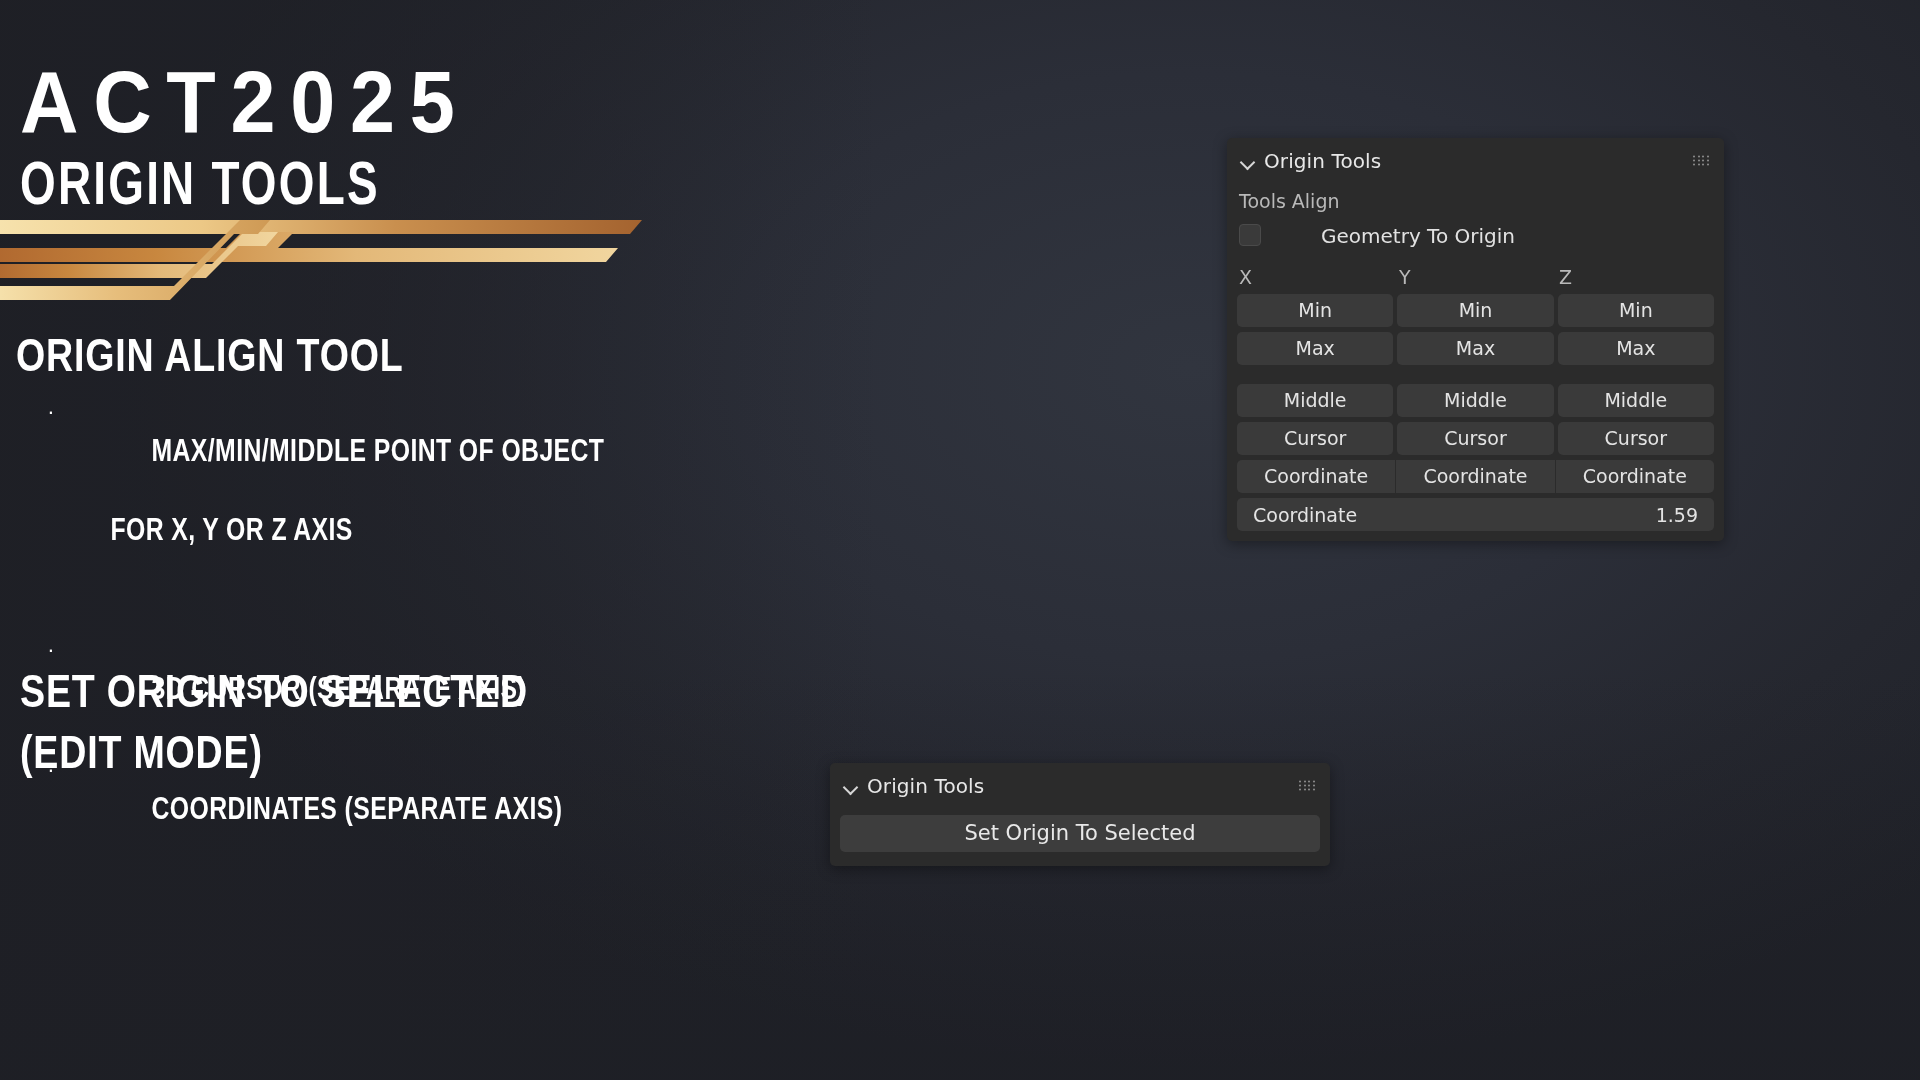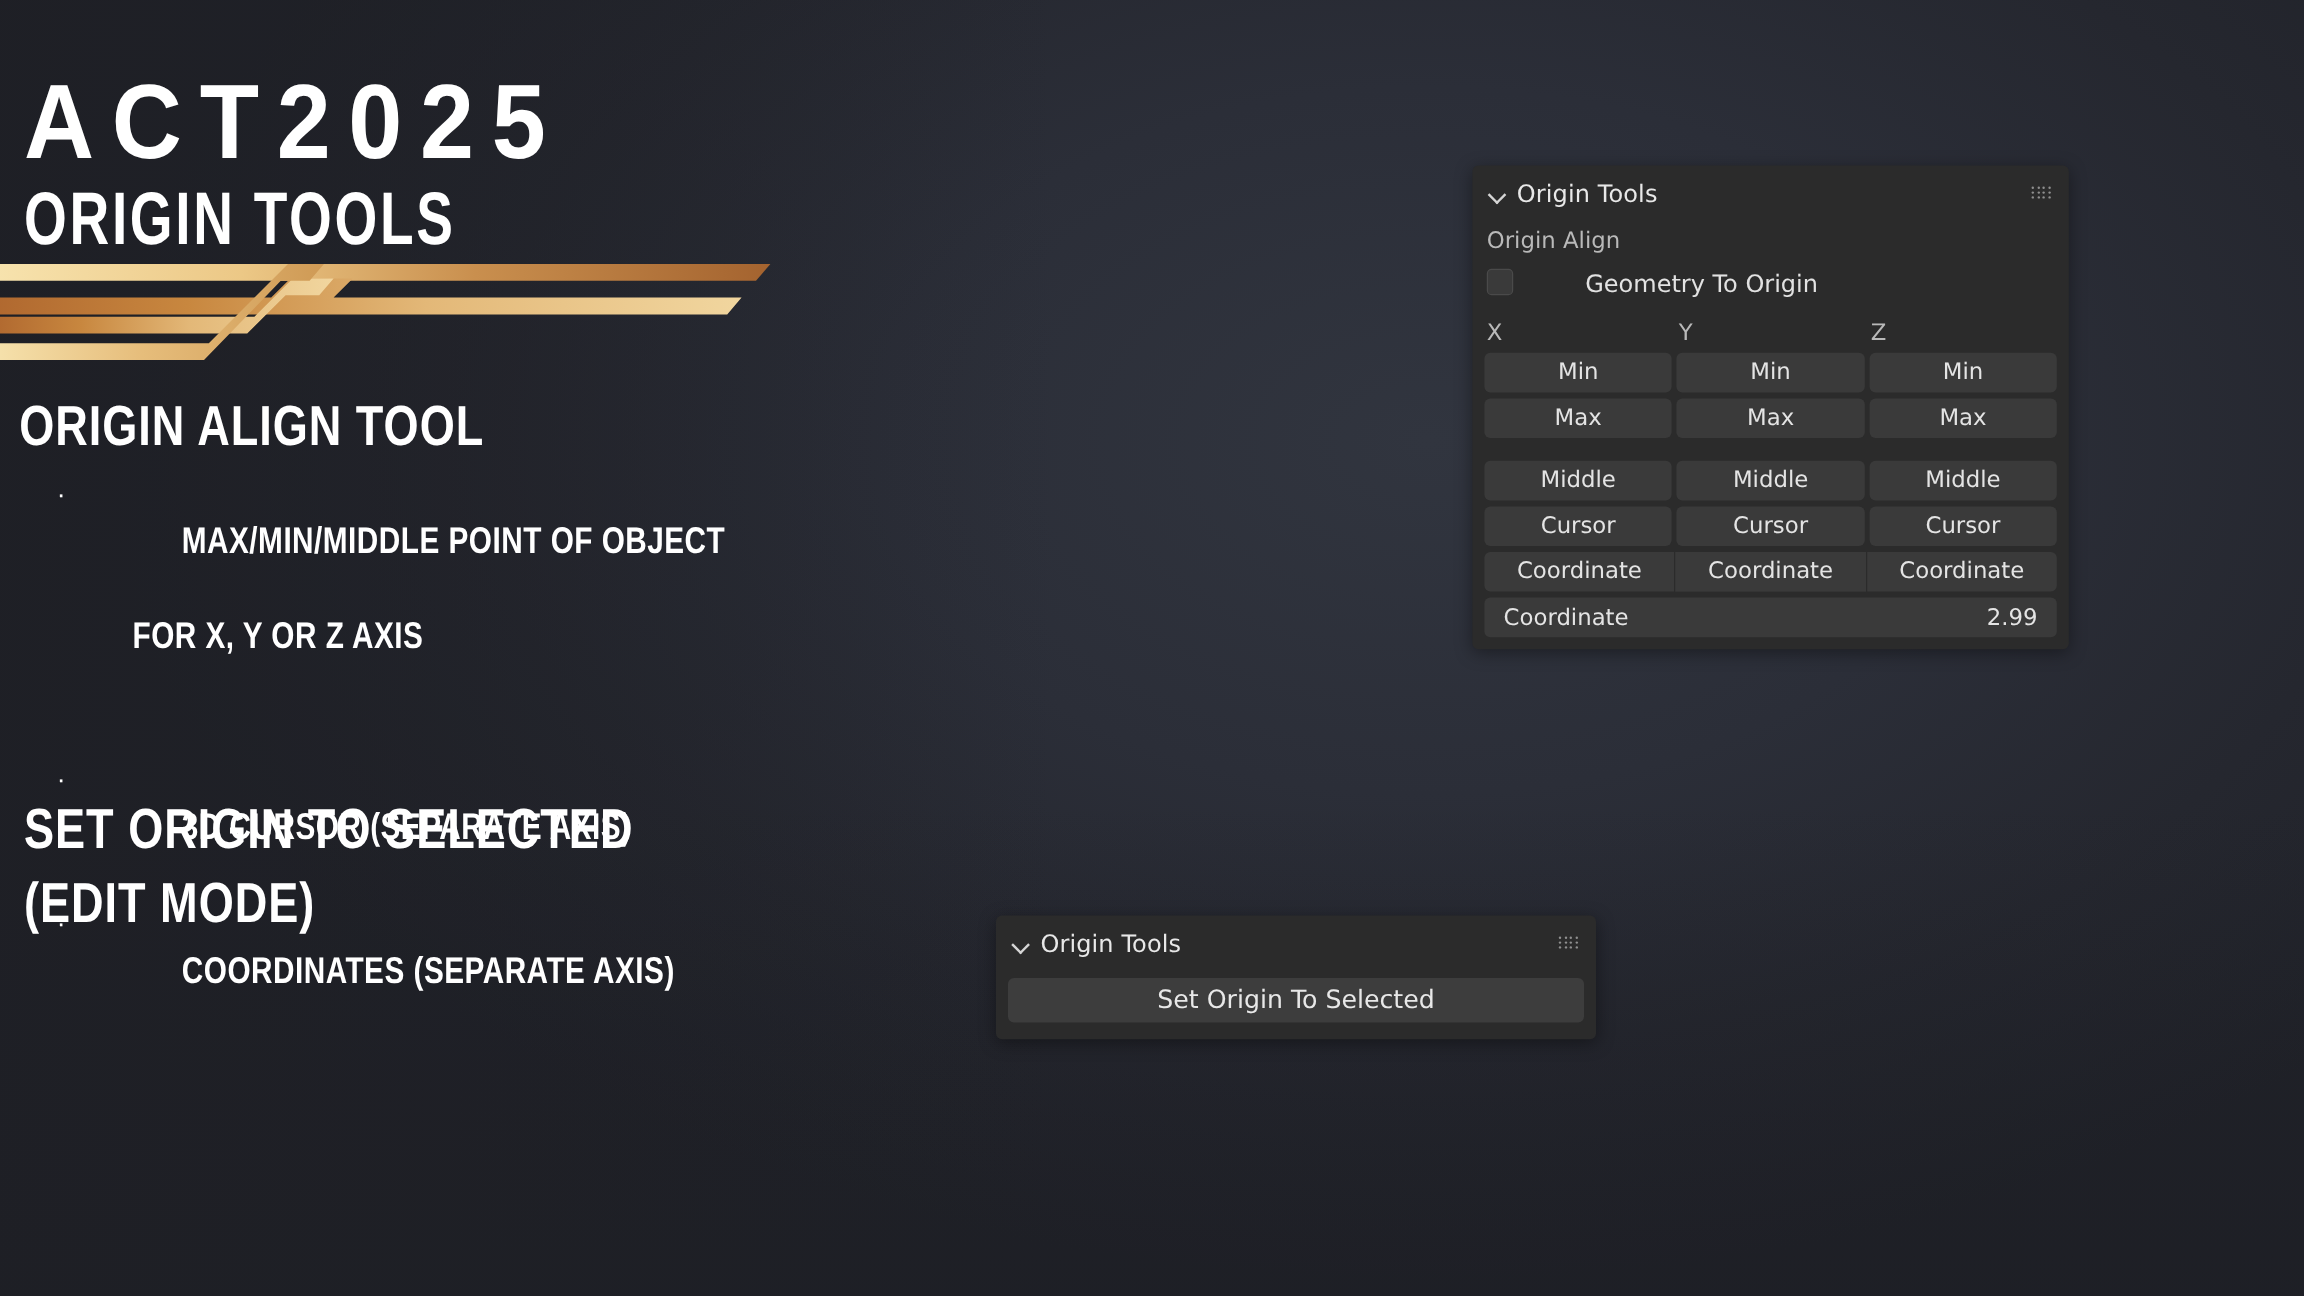--- a/index.html
+++ b/index.html
@@ -419,21 +419,21 @@
           <i></i>
           <i></i>
           <i></i>
           <i></i>
           <i></i>
           <i></i>
           <i></i>
       </span>
     </div>
 
-    <div class="panel-sublabel">Origin Align</div>
+    <div class="panel-sublabel">Tools Align</div>
 
     <div class="checkbox-row">
       <span class="cb-box"></span>
       <span class="cb-label">Geometry To Origin</span>
     </div>
 
     <div class="axis-row">
       <span class="axis-label">X</span>
       <span class="axis-label">Y</span>
       <span class="axis-label">Z</span>
@@ -464,21 +464,21 @@
     </div>
 
     <div class="btn-grid joined">
       <button class="bl-btn">Coordinate</button>
       <button class="bl-btn">Coordinate</button>
       <button class="bl-btn">Coordinate</button>
     </div>
 
     <div class="coord-field">
       <span class="cf-label">Coordinate</span>
-      <span class="cf-value">2.99</span>
+      <span class="cf-value">1.59</span>
     </div>
 
   </div>
 
   <div class="bl-panel panel-bottom">
 
     <div class="panel-header">
       <span class="chev"></span>
       <span class="panel-title">Origin Tools</span>
       <span class="drag-dots">

